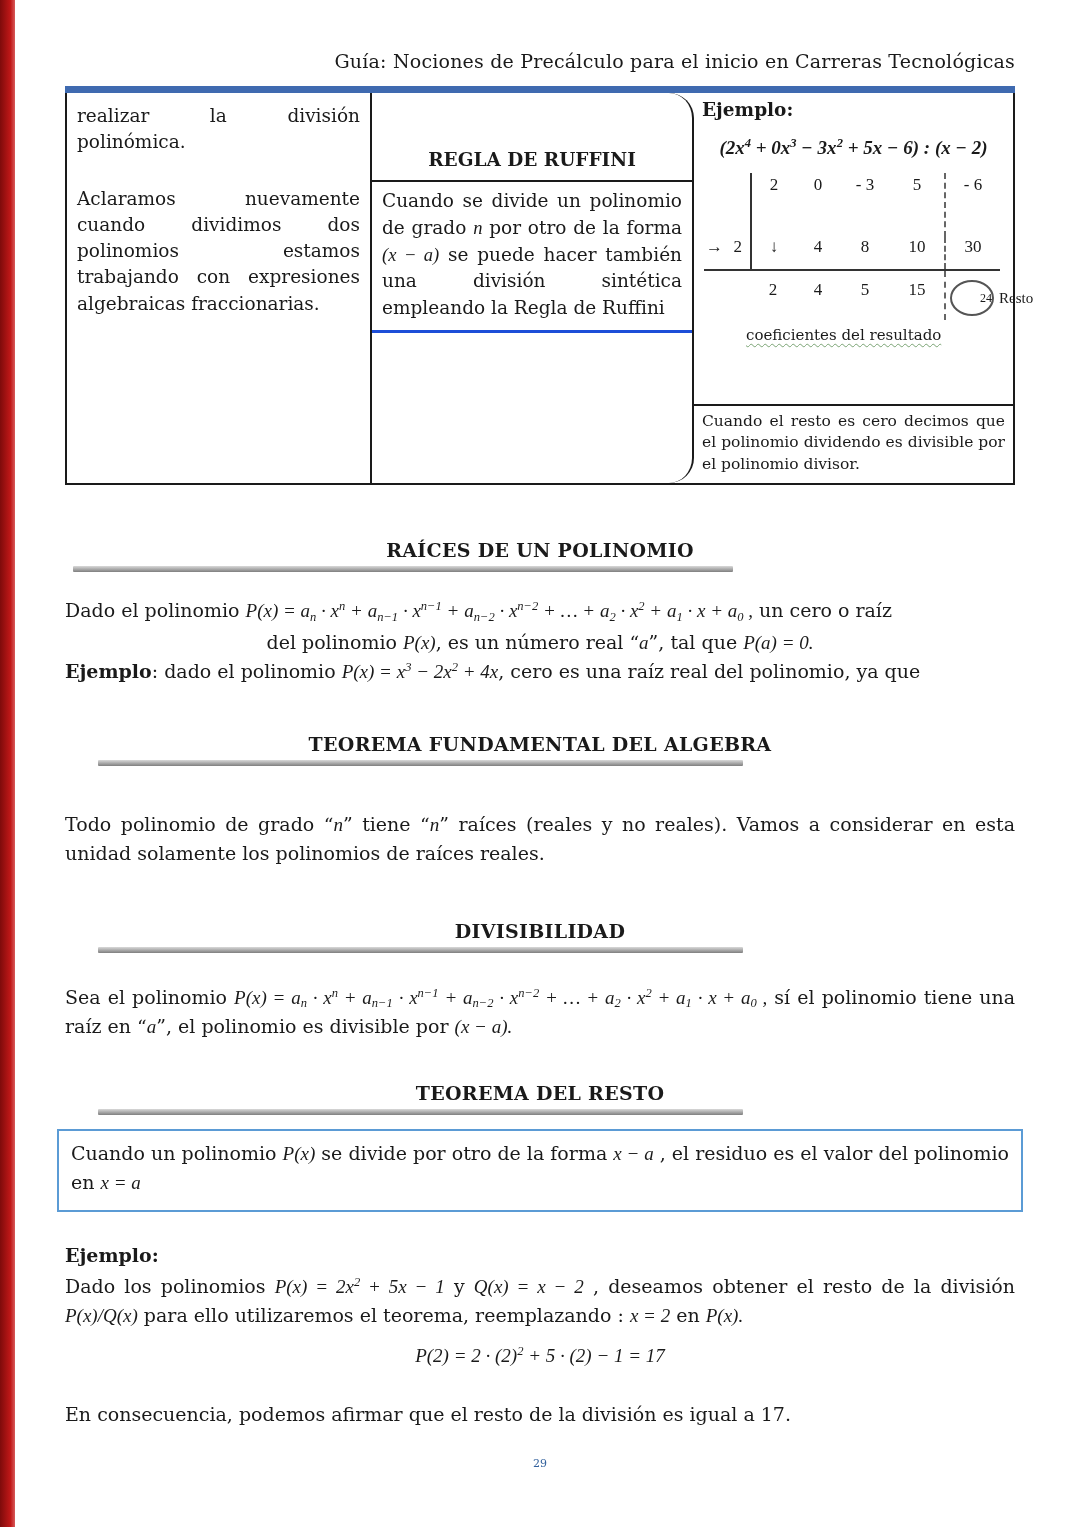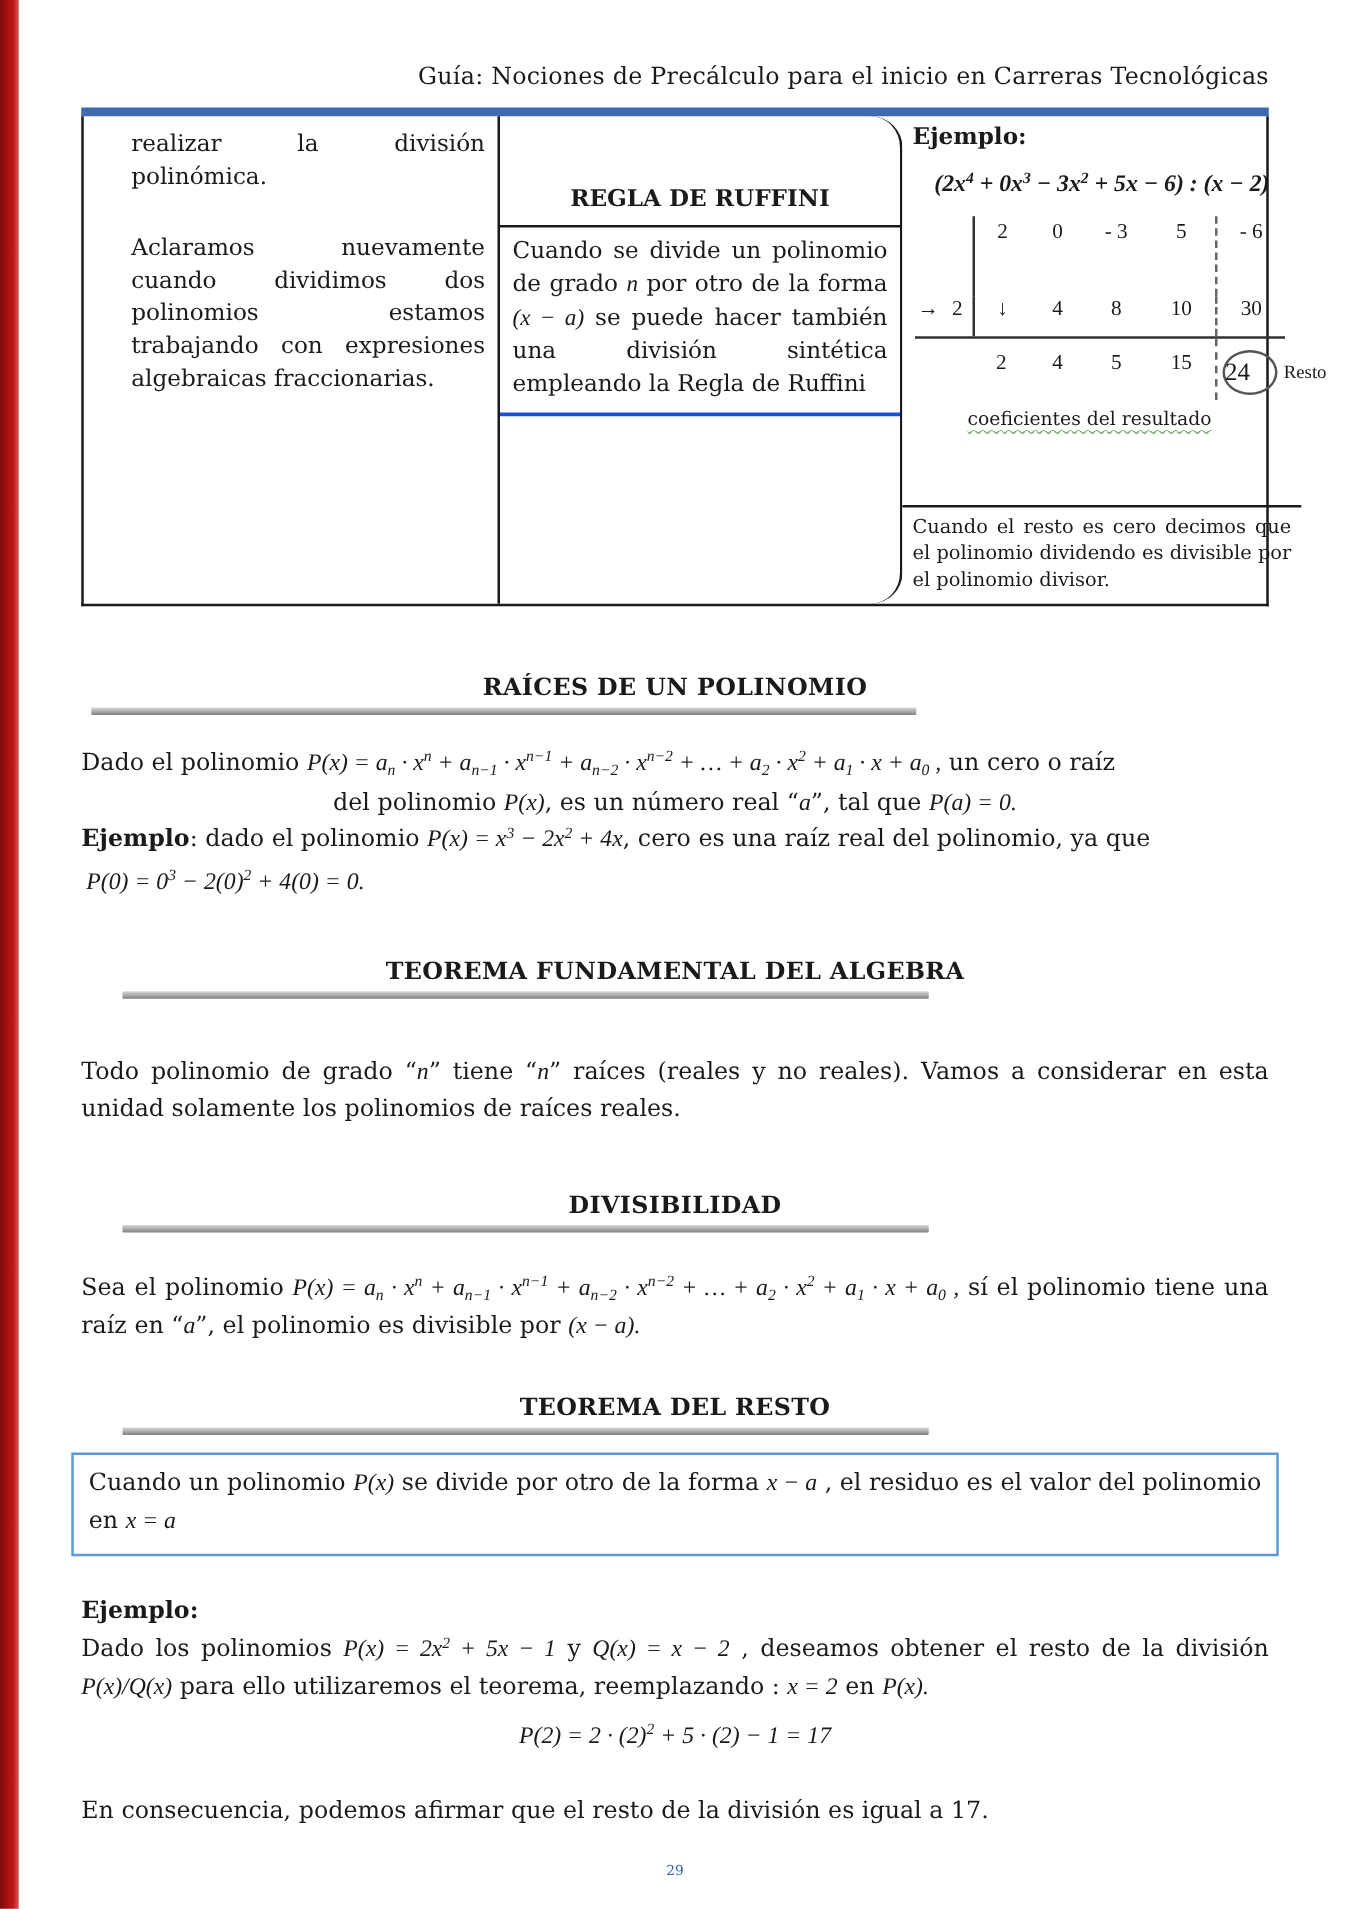--- a/index.html
+++ b/index.html
@@ -25,21 +25,20 @@
   }
 
   
   .top-table { margin-top: 14px; }
   .blue-bar { height: 7px; background: var(--table_accent, #3f6ab0); }
   .table-grid {
     display: grid;
     grid-template-columns: 305px 322px 319px;
     border: 2px solid #1a1a1a; border-top: none;
     min-height: 390px;
-    padding-left: 28px;
   }
   .cell { border-right: 2px solid #1a1a1a; }
   .cell:last-child { border-right: none; }
 
   .cell-left { padding: 8px 10px; }
   .cell-left p {
     margin: 2px 0 0; font-size: 18.5px; line-height: 1.42; text-align: justify;
   }
   .cell-left p + p { margin-top: 30px; }
 
@@ -65,21 +64,21 @@
   .rf-r2 .c { padding: 0 0 12px; }
   .rf-r3 { border-top: 2px solid #333; }
   .rf-r3 .c { padding: 9px 0 4px; }
   .vline { border-left: 2px solid #333; }
   .dashed { border-left: 2px dashed #666; }
   .marker { display: flex; justify-content: space-between; padding-left: 2px !important; padding-right: 8px !important; }
   .rest { display: flex; align-items: center; gap: 5px; overflow: visible; white-space: nowrap; padding-left: 4px !important; }
   .circle {
     display: inline-block; width: 40px; height: 32px; line-height: 32px;
     border: 2px solid #555; border-radius: 50%;
-    text-align: left; font-size: 20px; flex: 0 0 auto;
+    text-align: right; font-size: 12px; flex: 0 0 auto;
   }
   .resto { font-size: 15px; }
   .rf-caption {
     margin: 6px 0 0 44px; font-size: 15px;
     text-decoration: underline wavy var(--squiggle, #7aa374) 1px;
     text-underline-offset: 3px;
     width: max-content;
   }
   .rf-note {
     margin: auto -8px 0;
@@ -199,21 +198,20 @@
       </div>
     </div>
   </div>
 
   <section class="sec-raices">
     <h2 class="sec-title">RAÍCES DE UN POLINOMIO</h2>
     <div class="sec-bar bar-a"></div>
     <p class="para line1"><span>Dado el polinomio </span><span class="math">P(x) = a</span><sub class="math">n</sub><span class="math"> · x</span><sup class="math">n</sup><span class="math"> + a</span><sub class="math">n−1</sub><span class="math"> · x</span><sup class="math">n−1</sup><span class="math"> + a</span><sub class="math">n−2</sub><span class="math"> · x</span><sup class="math">n−2</sup><span class="math"> + … + a</span><sub class="math">2</sub><span class="math"> · x</span><sup class="math">2</sup><span class="math"> + a</span><sub class="math">1</sub><span class="math"> · x + a</span><sub class="math">0</sub><span class="math"> ,</span><span>  un cero o raíz</span></p>
     <p class="para centered line2"><span>del polinomio </span><span class="math">P(x)</span><span>, es un número real “</span><span class="math">a</span><span>”, tal que </span><span class="math">P(a) = 0.</span></p>
     <p class="para ex1"><span class="bold">Ejemplo</span><span>: dado el polinomio </span><span class="math">P(x) = x</span><sup class="math">3</sup><span class="math"> − 2x</span><sup class="math">2</sup><span class="math"> + 4x</span><span>, cero es una raíz real del polinomio, ya que</span></p>
-    <p class="para ex2"><span class="math">P(0) = 0</span><sup class="math">3</sup><span class="math"> − 2(0)</span><sup class="math">2</sup><span class="math"> + 4(0) = 0.</span></p>
   </section>
 
   <section class="sec-teorema">
     <h2 class="sec-title">TEOREMA FUNDAMENTAL DEL ALGEBRA</h2>
     <div class="sec-bar bar-b"></div>
     <p class="para body"><span>Todo polinomio de grado “</span><span class="math">n</span><span>” tiene “</span><span class="math">n</span><span>” raíces (reales y no reales). Vamos a considerar en esta unidad solamente los polinomios de raíces reales.</span></p>
   </section>
 
   <section class="sec-divis">
     <h2 class="sec-title">DIVISIBILIDAD</h2>

